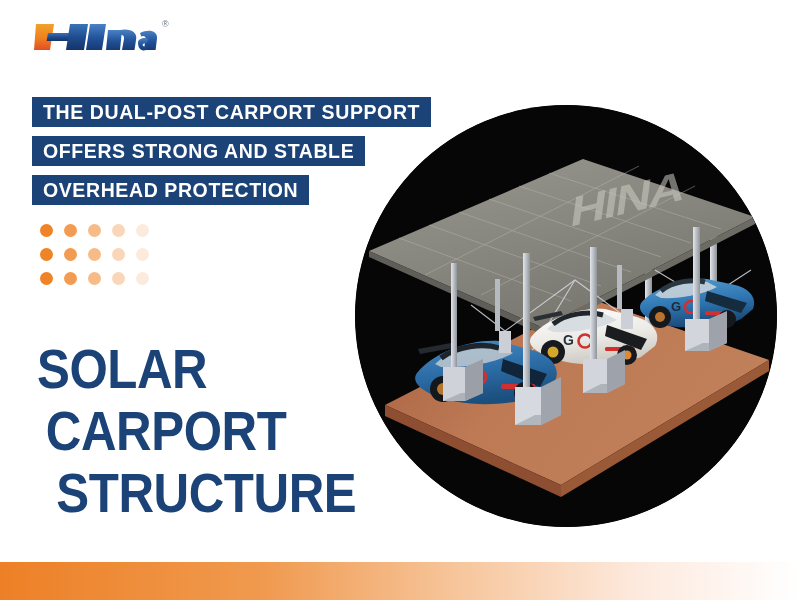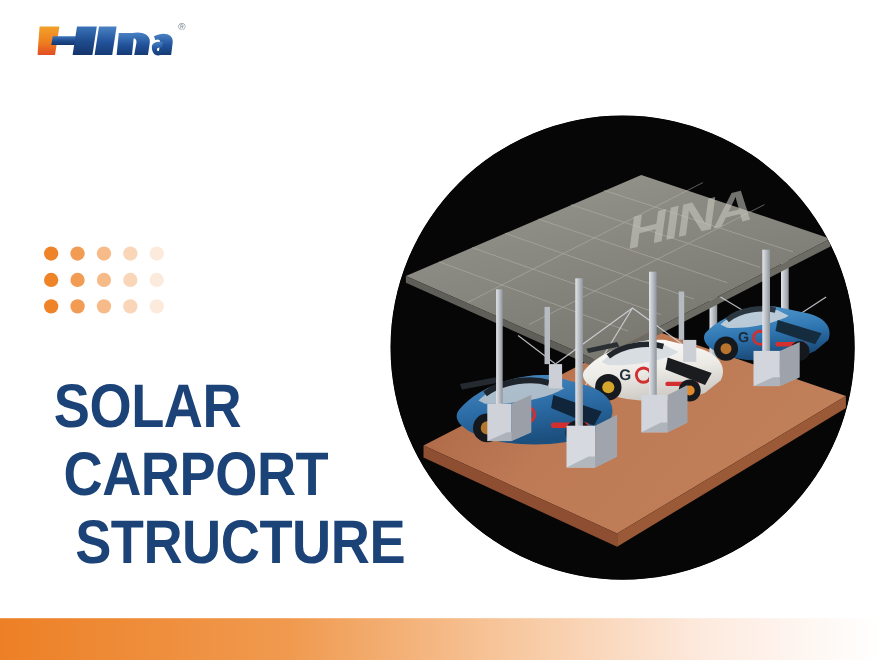--- a/index.html
+++ b/index.html
@@ -85,21 +85,21 @@
   }
   .dot.o1 { opacity: 1; }
   .dot.o2 { opacity: 0.80; }
   .dot.o3 { opacity: 0.55; }
   .dot.o4 { opacity: 0.33; }
   .dot.o5 { opacity: 0.16; }
 
   
   .maintitle {
     position: absolute;
-    left: 12px;
+    left: 0;
     top: 338px;
     width: 360px;
   }
   .mt-line {
     color: #1c4377;
     font-family: "Liberation Sans Narrow", "Liberation Sans", sans-serif;
     font-weight: bold;
     font-size: 56px;
     line-height: 62px;
     letter-spacing: -0.5px;
@@ -174,20 +174,25 @@
         <path d="M74 14 L88 14 L86 34 L72 34 Z" fill="url(#gBlue2)"></path>
         <path d="M86 14 C96 12, 104 16, 102 24 L100.5 34 L88 34 L90 23 C90.6 19.5, 88 18.4, 85.6 19 Z" fill="url(#gBlue2)"></path>
 
         <path d="M106 17 C114 12.5, 124 14.5, 123 22.5 L121.6 34 L110 34 L111.6 22.6 C112 20, 109 19.4, 107.2 20.6 Z" fill="url(#gBlue2)"></path>
         <path d="M104 26.5 C104 22.5, 110 21, 114 22.4 L113.2 27.6 C111.2 26.6, 108.6 27.4, 108.6 29 C108.6 30.6, 111 31, 112.6 29.6 L112.2 34 C106.6 35.8, 104 31.6, 104 26.5 Z" fill="url(#gBlue2)"></path>
       </svg>
     </span>
     <span class="logo-reg">®</span>
   </div>
 
+  <div class="headline">
+    <div class="hl-bar">THE DUAL-POST CARPORT SUPPORT</div>
+    <div class="hl-bar">OFFERS STRONG AND STABLE</div>
+    <div class="hl-bar">OVERHEAD PROTECTION</div>
+  </div>
 
   <div class="dot-grid">
     <span class="dot o1"></span>
     <span class="dot o2"></span>
     <span class="dot o3"></span>
     <span class="dot o4"></span>
     <span class="dot o5"></span>
     <span class="dot o1"></span>
     <span class="dot o2"></span>
     <span class="dot o3"></span>

